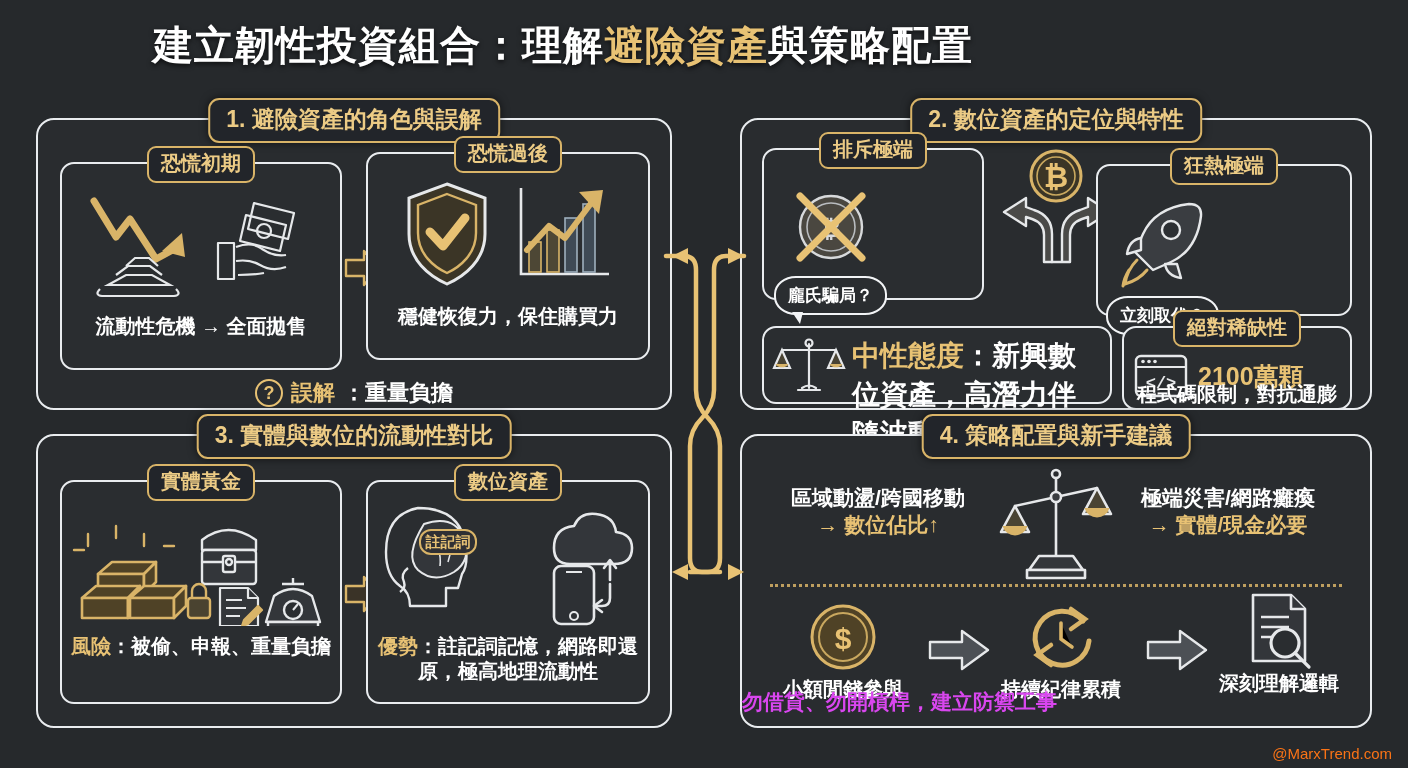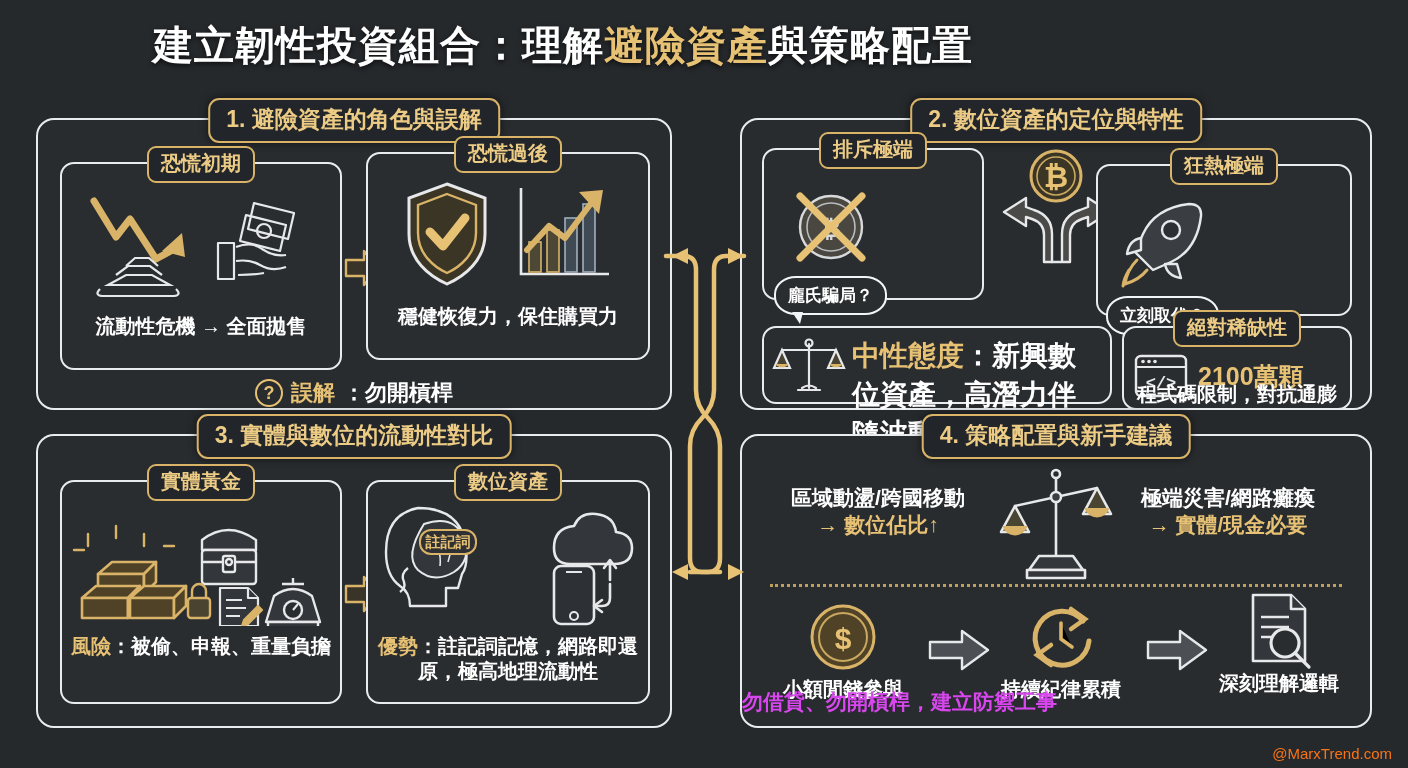--- a/index.html
+++ b/index.html
@@ -223,21 +223,21 @@
           <path d="M20 72 L42 48 L58 60 L88 20" fill="none" stroke="#d9b468" stroke-width="6" stroke-linejoin="round" stroke-linecap="round"></path>
           <path d="M72 14 L96 12 L92 36 Z" fill="#d9b468"></path>
         </svg>
       </div>
       <div class="cap" style="top:150px;">穩健恢復力，保住購買力</div>
     </div>
 
     <div class="misread">
       <span class="qmark">?</span>
       <span class="gold">誤解</span>
-        <span>：勿開槓桿</span>
+        <span>：重量負擔</span>
     </div>
   </div>
 
   <div class="quad" id="quad2">
     <div class="quad-title">2. 數位資產的定位與特性</div>
 
     <div style="position:absolute;left:50%;top:28px;transform:translateX(-50%);">
       <svg width="132" height="120" viewBox="0 0 132 120">
         <g>
           <circle cx="66" cy="28" r="25" fill="#3b3526" stroke="#d9b468" stroke-width="3"></circle>

